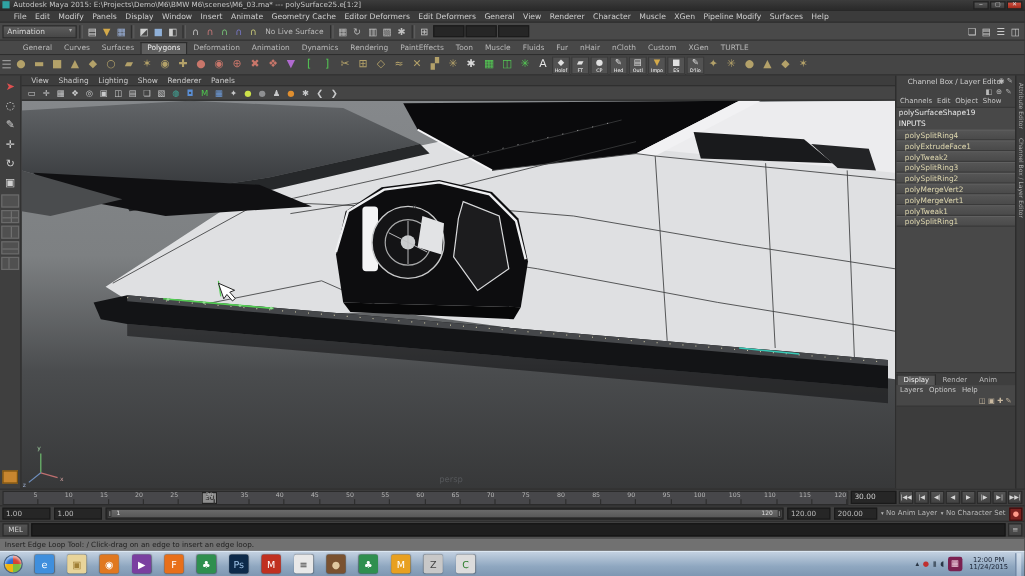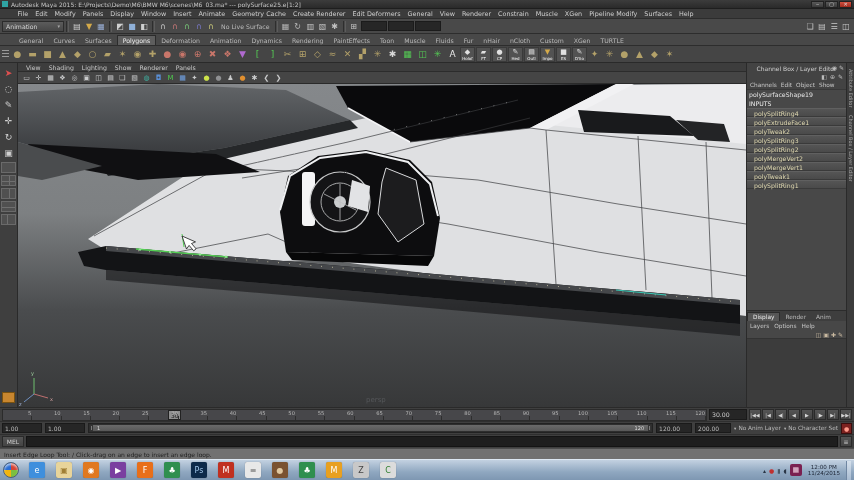--- a/index.html
+++ b/index.html
@@ -8,21 +8,21 @@
 
   
   .titlebar{height:9px;background:linear-gradient(#3c3c3c,#2a2a2a);display:flex;align-items:center;padding:0 2px;border-bottom:1px solid #1e1e1e;}
   .mico{width:6px;height:6px;background:#2fa3a3;margin-right:3px;flex:none;}
   .ttl{font-size:6px;color:#c6c6c6;white-space:nowrap;overflow:hidden;flex:1;}
   .wctl{display:flex;gap:1px;flex:none;}
   .wb{width:13px;height:7px;background:linear-gradient(#5a5a5a,#3a3a3a);border:1px solid #222;color:#ddd;font-size:5px;line-height:5px;text-align:center;}
   .wb.close{background:linear-gradient(#d05040,#a02a1c);}
 
   
-  .menubar{height:10px;background:#3b3b3b;display:flex;align-items:center;border-bottom:1px solid #2c2c2c;padding-left:14px;}
+  .menubar{height:10px;background:#3b3b3b;display:flex;align-items:center;border-bottom:1px solid #2c2c2c;padding-left:8px;}
   .mi{font-size:6.4px;color:#cfcfcf;padding:0 3.5px;white-space:nowrap;}
 
   
   .statusline{height:15px;background:#494949;border-bottom:1px solid #2d2d2d;display:flex;align-items:center;padding:0 2px;gap:1px;}
   .menuset{width:62px;height:11px;background:linear-gradient(#5c5c5c,#474747);border:1px solid #2c2c2c;font-size:6.2px;color:#d6d6d6;display:flex;align-items:center;justify-content:space-between;padding:0 3px;flex:none;}
   .menuset .arr{font-size:5px;color:#aaa;}
   .sep{width:3px;height:11px;border-left:1px solid #2e2e2e;border-right:1px solid #5c5c5c;margin:0 1px;flex:none;}
   .sic{width:12px;height:12px;display:flex;align-items:center;justify-content:center;font-size:8px;color:#c9c9c9;flex:none;}
   .nls{font-size:6.2px;color:#b9b9b9;padding:0 3px;white-space:nowrap;}
   .cfield{width:26px;height:10px;background:#262626;border:1px solid #1b1b1b;color:#bbb;font-size:6px;padding:0 2px;}
@@ -133,26 +133,26 @@
 
   <span class="mi">File</span>
       <span class="mi">Edit</span>
       <span class="mi">Modify</span>
       <span class="mi">Panels</span>
       <span class="mi">Display</span>
       <span class="mi">Window</span>
       <span class="mi">Insert</span>
       <span class="mi">Animate</span>
       <span class="mi">Geometry Cache</span>
-      <span class="mi">Create Renderer</span>
+      <span class="mi">Editor Deformers</span>
       <span class="mi">Edit Deformers</span>
       <span class="mi">General</span>
       <span class="mi">View</span>
       <span class="mi">Renderer</span>
-      <span class="mi">Constrain</span>
+      <span class="mi">Character</span>
       <span class="mi">Muscle</span>
       <span class="mi">XGen</span>
       <span class="mi">Pipeline Modify</span>
       <span class="mi">Surfaces</span>
       <span class="mi">Help</span>
     </div>
 
   <div class="statusline">
     <div class="menuset">
       <span>Animation</span>

